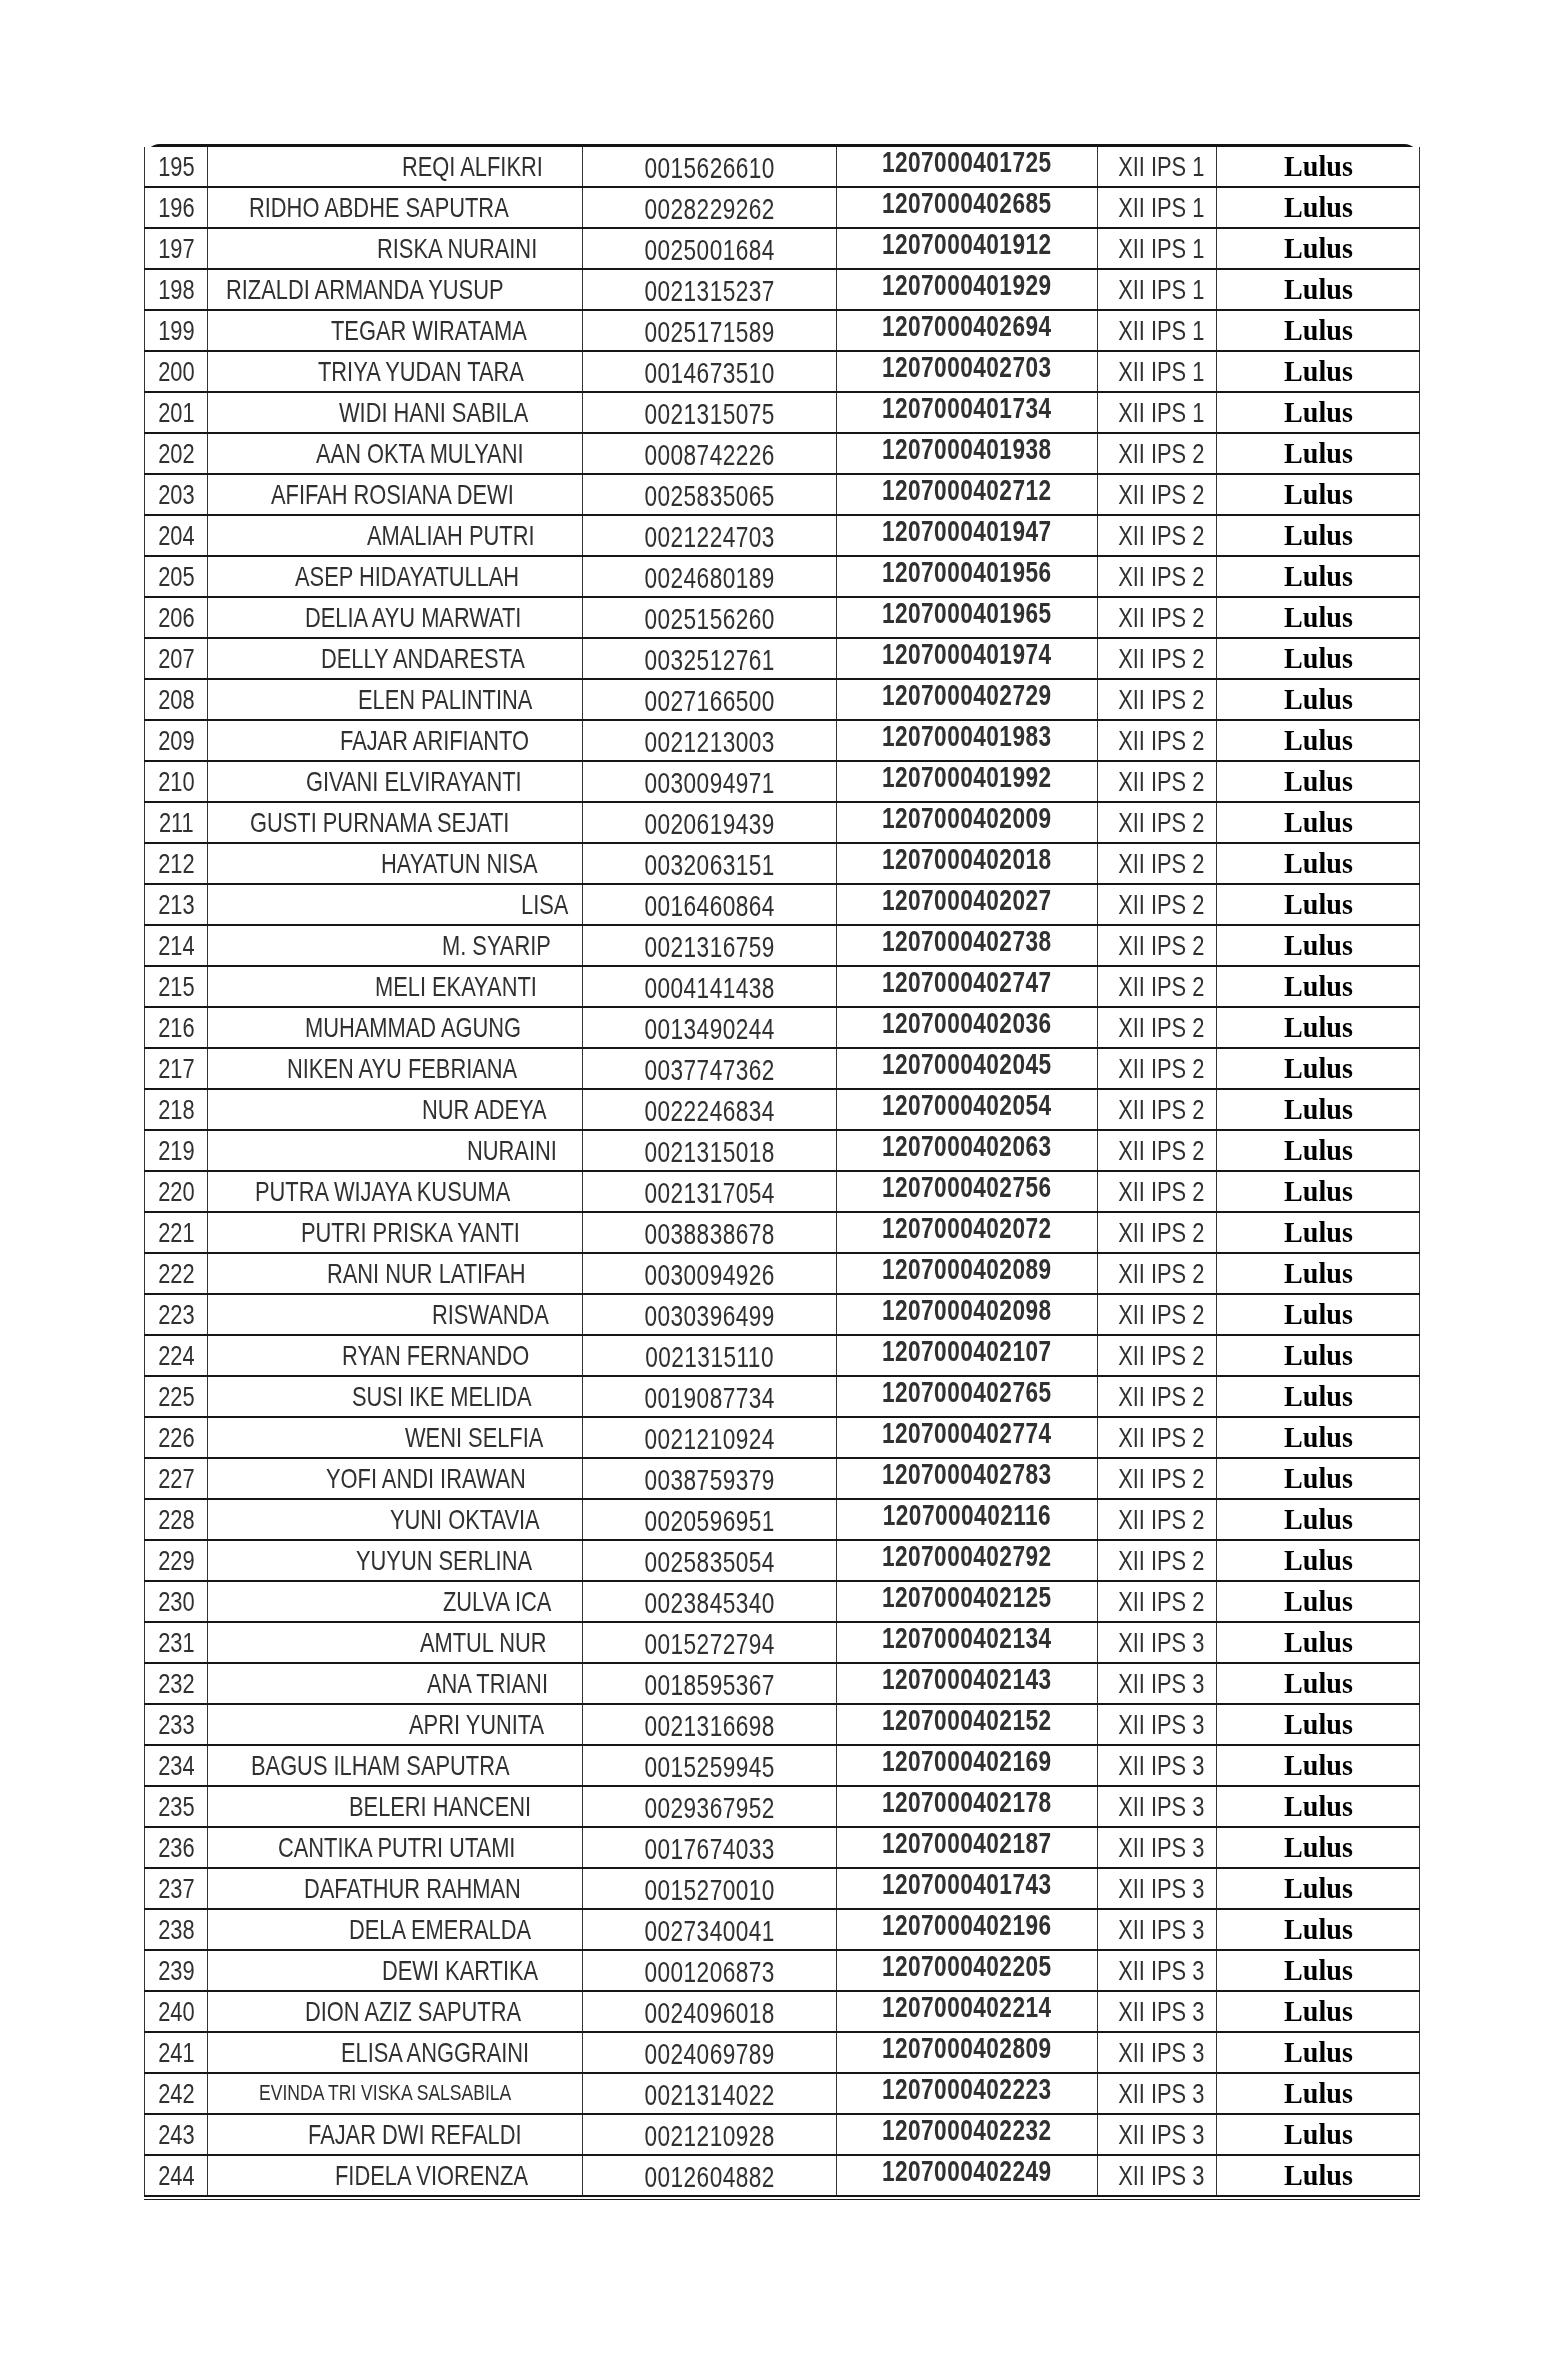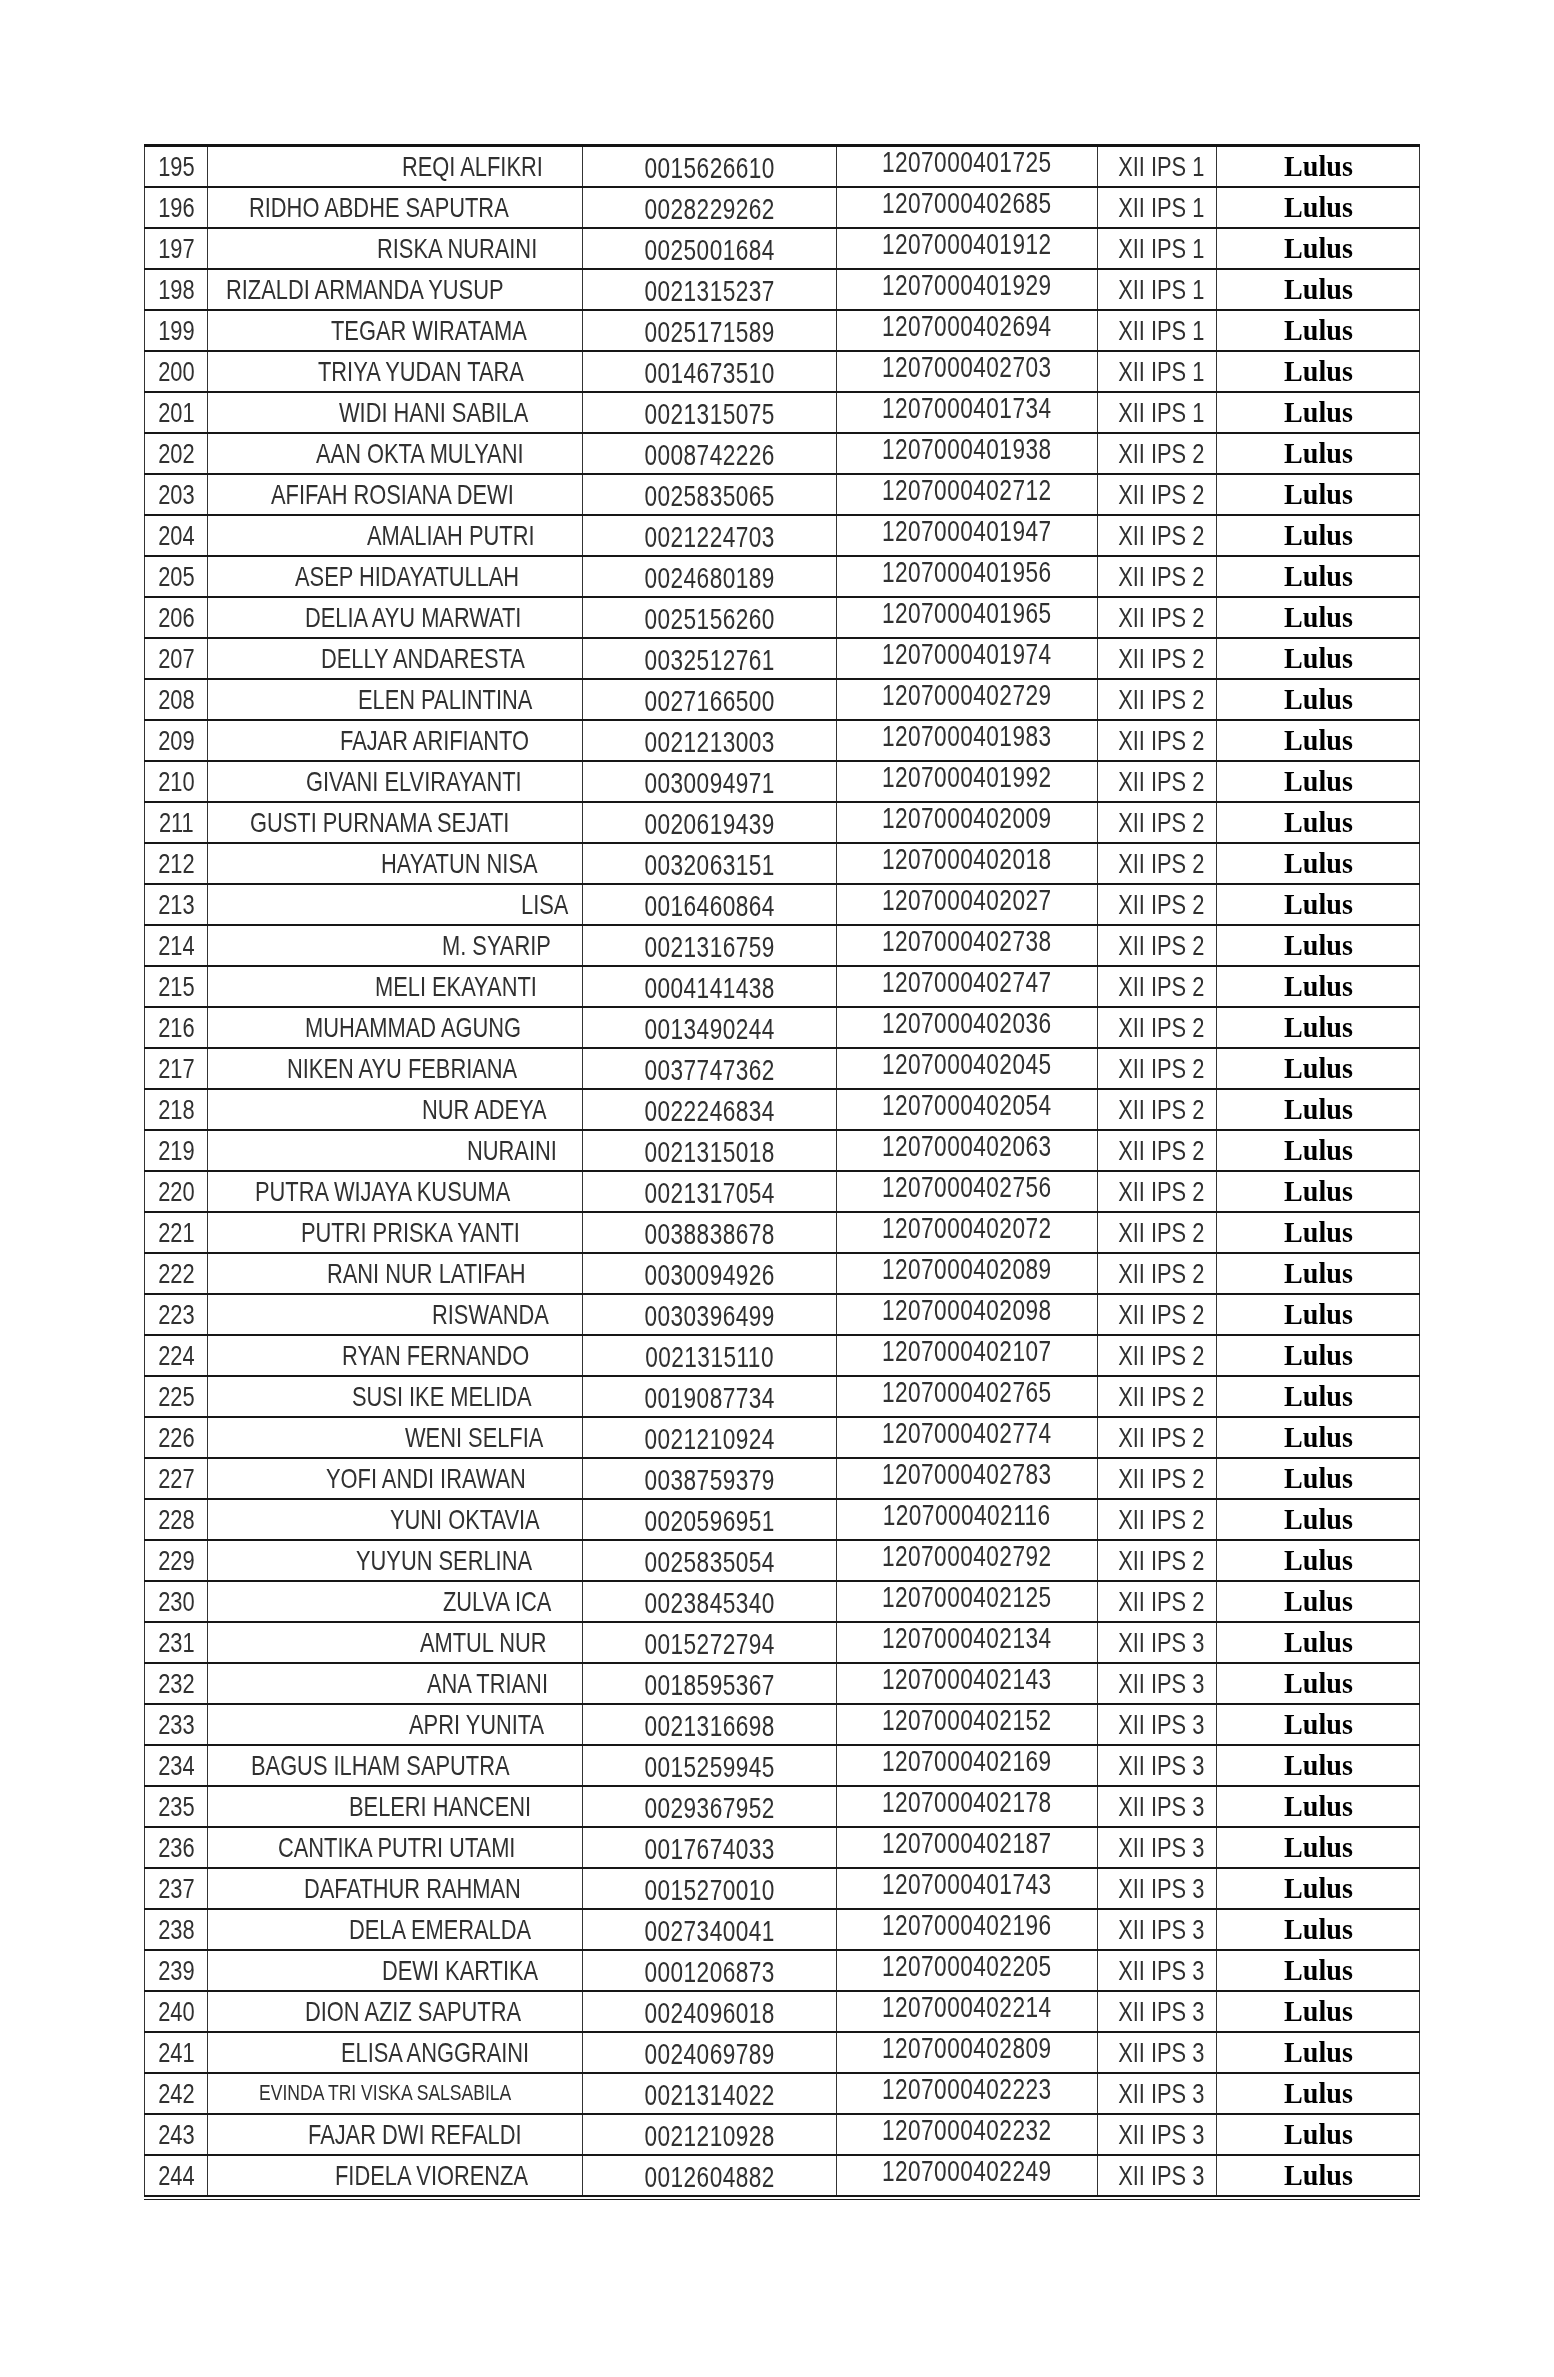--- a/index.html
+++ b/index.html
@@ -14,20 +14,21 @@
     background: #ffffff;
     font-family: "Liberation Sans", "DejaVu Sans", sans-serif;
     overflow: hidden;
   }
   .sheet {
     position: absolute;
     left: 144px;
     top: 144px;
     width: 1276px;
     border-top: 3px solid #131313;
+    border-radius: 16px;
   }
   .sheet::after {
     
     content: "";
     display: block;
     height: 1.2px;
     background: #1c1c1c;
     margin-top: 1.8px;
   }
   .row {
@@ -41,21 +42,21 @@
     box-sizing: border-box;
     border-right: 1.2px solid #343434;
     display: flex;
     align-items: center;
     justify-content: center;
     overflow: hidden;
   }
   .c-no     { width: 64px; border-left: 1.2px solid #343434; }
   .c-name   { width: 375px; justify-content: flex-end; padding-left: 11px; }
   .c-nisn   { width: 254px; }
-  .c-exam   { width: 261px; }
+  .c-exam   { width: 261px; font-weight: bold; }
   .c-class  { width: 119px; justify-content: flex-end; }
   .c-status { flex: 1; font-family: Liberation Serif, serif; }
 
   .t {
     display: inline-block;
     white-space: nowrap;
     font-size: 28px;
     color: #303030;
     transform: scaleX(0.78);
     transform-origin: center center;

